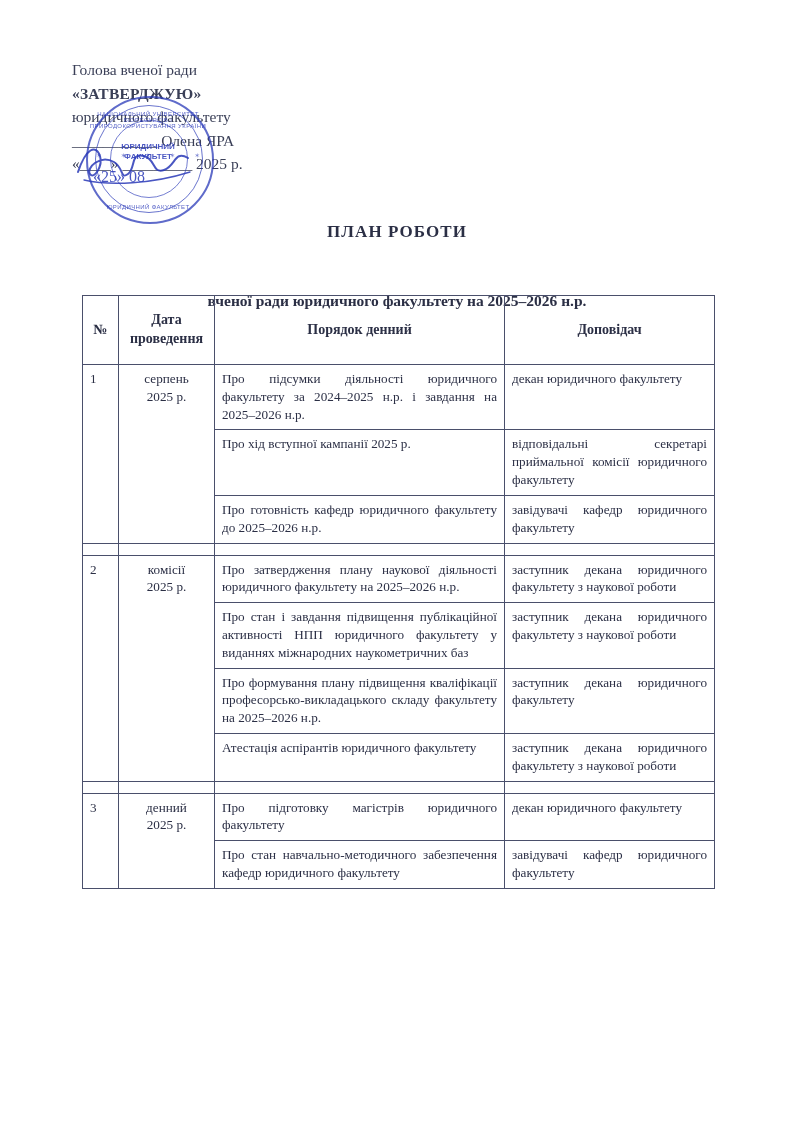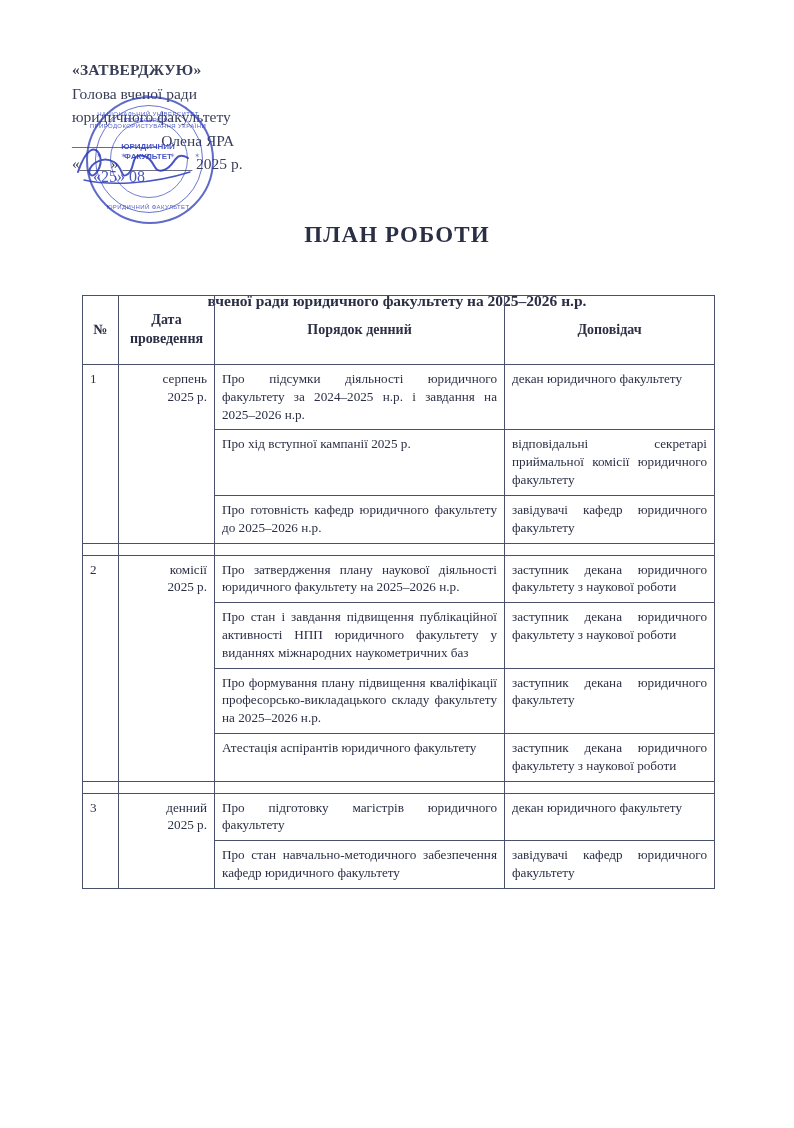--- a/index.html
+++ b/index.html
@@ -129,21 +129,21 @@
     font-family: "Liberation Serif", serif;
   }
 
   
   .doc-title {
     position: absolute;
     left: 0;
     top: 222px;
     width: 794px;
     text-align: center;
-    font-size: 23px;
+    font-size: 17px;
     font-weight: bold;
     letter-spacing: 1.1px;
     color: #2b2f45;
   }
   .doc-subtitle {
     position: absolute;
     left: 0;
     top: 252px;
     width: 794px;
     text-align: center;
@@ -185,21 +185,21 @@
     font-weight: bold;
     font-size: 14px;
     padding: 7px 4px;
     height: 54px;
   }
   td.num {
     text-align: left;
     padding-left: 6px;
   }
   td.date {
-    text-align: right;
+    text-align: center;
     margin-top: 10px;
   }
   td.item, td.who {
     text-align: justify;
     text-align-last: left;
     hyphens: auto;
   }
   td.who {
     text-align: justify;
   }
@@ -211,22 +211,22 @@
     height: 11px;
     padding: 0;
   }
 </style>
 </head>
 <body>
 
 <div class="page">
 
   <div class="approval">
+    <div class="ap-line">Голова вченої ради</div>
     <div class="ap-line ap-title">«ЗАТВЕРДЖУЮ»</div>
-    <div class="ap-line">Голова вченої ради</div>
     <div class="ap-line">юридичного факультету</div>
     <div class="ap-line">___________ Олена ЯРА</div>
     <div class="ap-line">«____» _________ 2025 р.</div>
   </div>
 
   <div class="stamp">
     <div class="ring-outer"></div>
     <div class="ring-mid"></div>
     <div class="ring-inner"></div>
     <div class="stamp-text-top">НАЦІОНАЛЬНИЙ УНІВЕРСИТЕТ БІОРЕСУРСІВ І ПРИРОДОКОРИСТУВАННЯ УКРАЇНИ</div>

